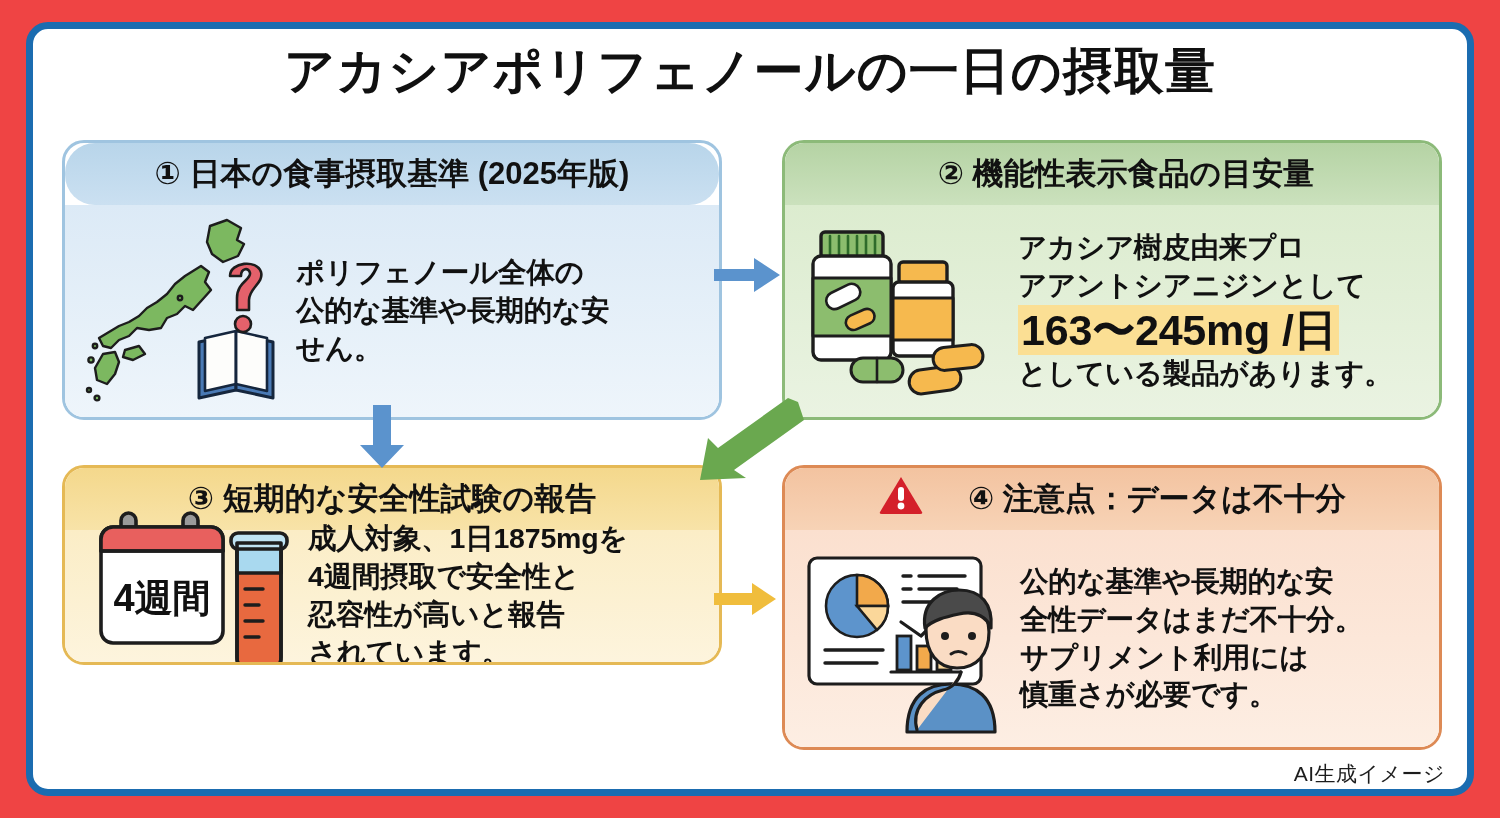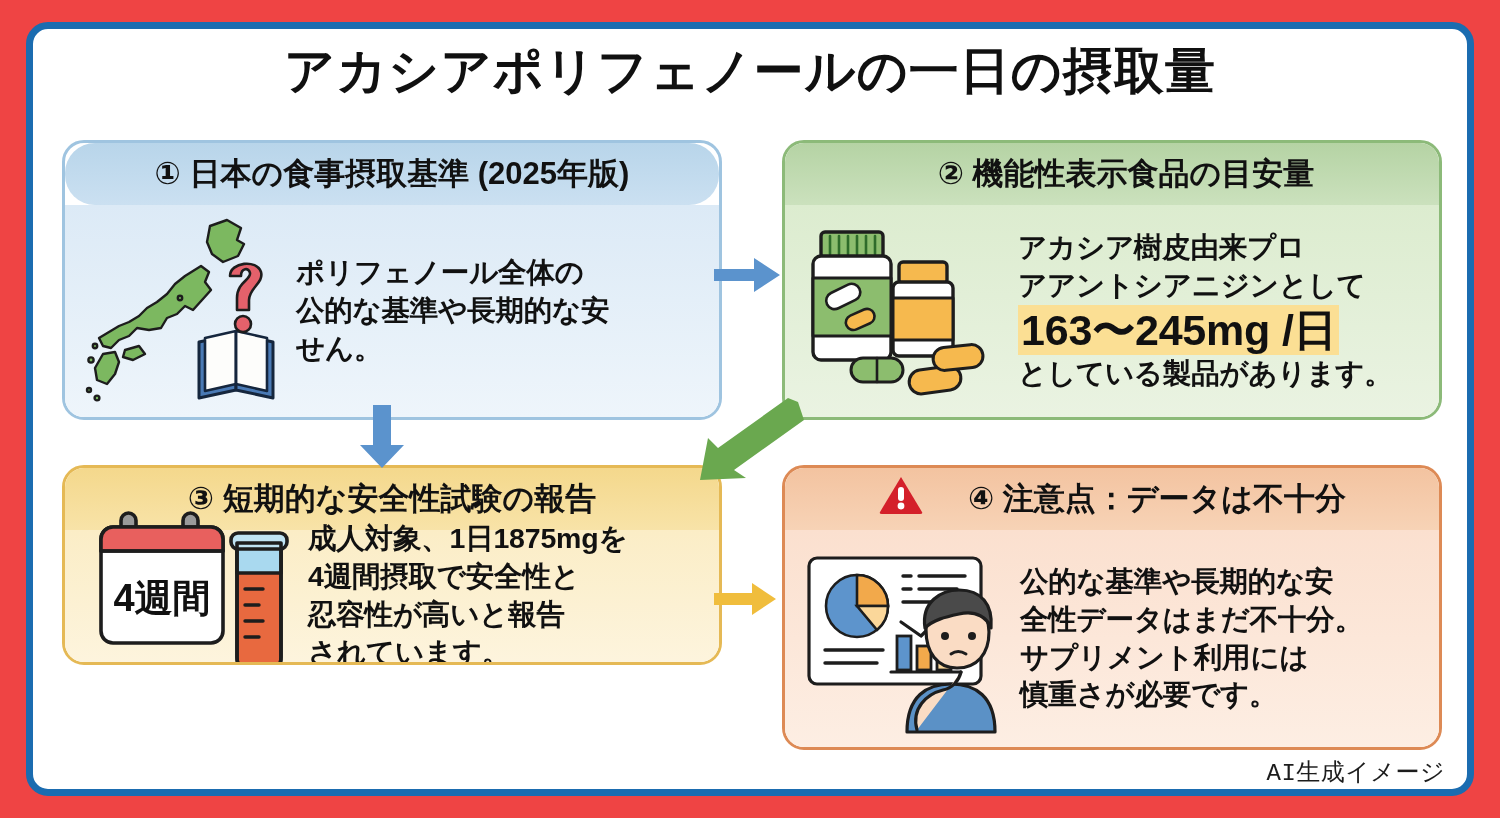--- a/index.html
+++ b/index.html
@@ -134,24 +134,23 @@
   #arrow-1-2 { left: 714px; top: 252px; }
   #arrow-1-3 { left: 355px; top: 405px; }
   #arrow-2-3 { left: 688px; top: 398px; }
   #arrow-3-4 { left: 714px; top: 578px; }
 
   
   .credit {
     position: absolute;
     right: 55px;
     bottom: 30px;
-    font-size: 24px;
+    font-size: 21px;
     color: #1c1c1c;
     letter-spacing: 0.5px;
-    font-family: Liberation Mono, monospace;
   }
 
   
   .warn-tri { display: inline-block; vertical-align: middle; }
 </style>
 </head>
 <body>
 
 <div class="page">
   <div class="frame"></div>

